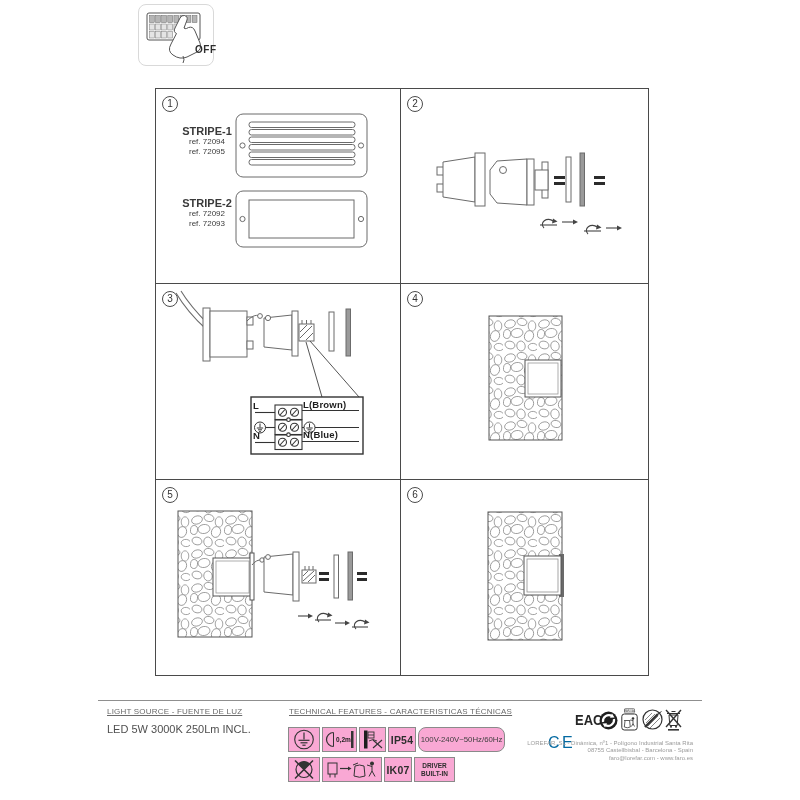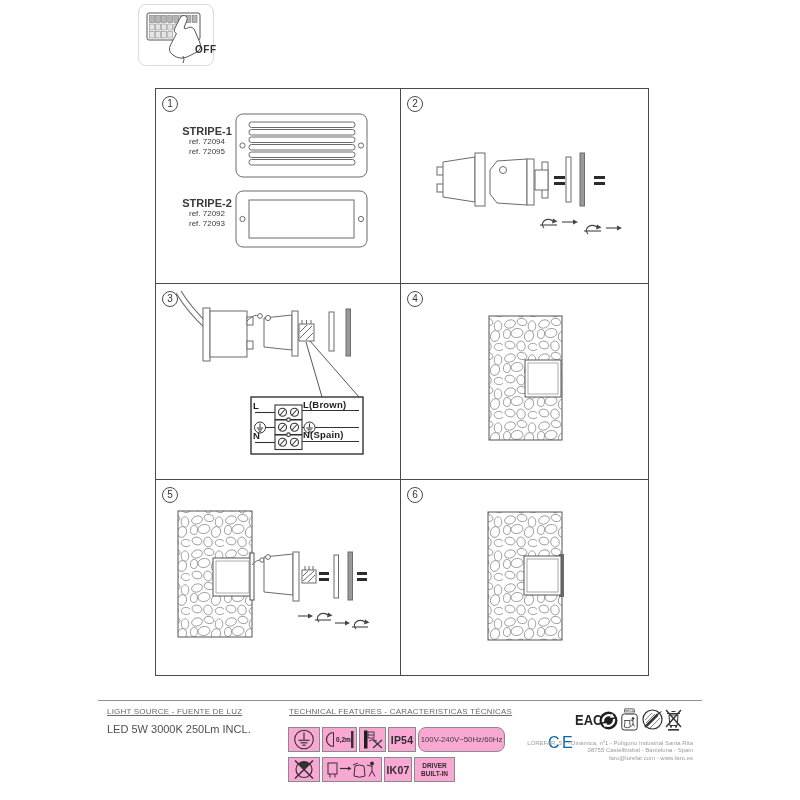--- a/index.html
+++ b/index.html
@@ -241,21 +241,21 @@
             <line x1="153.5" y1="139.5" x2="153.5" y2="143.5"></line>
             <line x1="150.3" y1="144" x2="156.7" y2="144"></line>
             <line x1="151.5" y1="145.8" x2="155.5" y2="145.8"></line>
             <line x1="152.6" y1="147.4" x2="154.4" y2="147.4"></line>
           </g>
         </g>
       </svg>
       <span class="wire-lbl" style="left:97px;top:116px">L</span>
       <span class="wire-lbl" style="left:97px;top:146px">N</span>
       <span class="wire-lbl" style="left:147px;top:115px">L(Brown)</span>
-      <span class="wire-lbl" style="left:147px;top:145px">N(Spain)</span>
+      <span class="wire-lbl" style="left:147px;top:145px">N(Blue)</span>
     </div>
 
     <div class="cell bb">
       <div class="badge">4</div>
       <svg class="draw" width="247" height="196" viewBox="0 0 247 196">
         <rect x="88" y="32" width="73" height="124" fill="url(#peb)" stroke="#555"></rect>
         <rect x="124" y="76" width="36" height="37" fill="#fff" stroke="#555"></rect>
         <rect x="127" y="79" width="30" height="31" fill="none" stroke="#999" stroke-width="0.8"></rect>
       </svg>
     </div>

